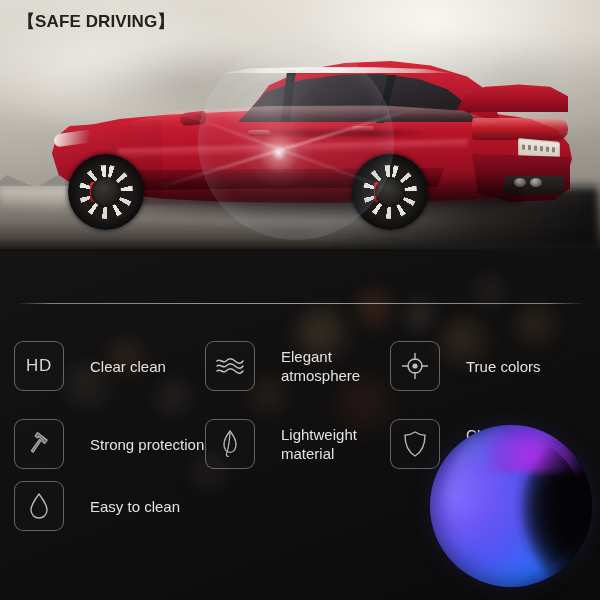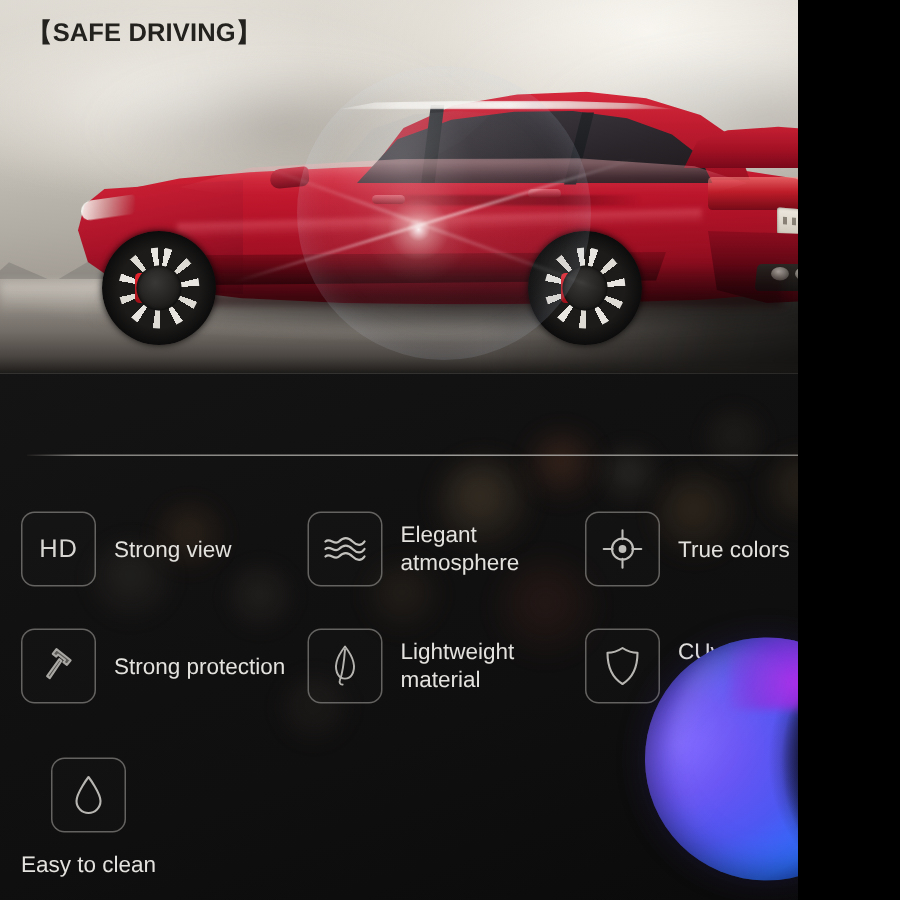--- a/index.html
+++ b/index.html
@@ -7,21 +7,21 @@
 
   html, body {
     width:600px; height:600px;
     background:#000;
     font-family:"Liberation Sans", sans-serif;
     overflow:hidden;
   }
 
   #stage {
     position:relative;
-    width:532px; height:600px;
+    width:600px; height:600px;
     background:#000;
     overflow:hidden;
   }
 
   
   .hero {
     position:absolute;
     left:0; top:0;
     width:600px; height:249px;
     overflow:hidden;
@@ -346,29 +346,29 @@
     background:linear-gradient(90deg, rgba(150,148,144,0.05) 0%, rgba(172,170,166,0.72) 6%, rgba(186,184,180,0.82) 50%, rgba(172,170,166,0.7) 94%, rgba(150,148,144,0.05) 100%);
   }
 
   
   .features { position:absolute; left:0; top:0; width:600px; height:351px; }
 
   .feature {
     position:absolute;
     display:flex;
     align-items:center;
-    gap:12px;
+    gap:26px;
     justify-content:center;
   }
   .feat-c0 { left:14px;  }
   .feat-c1 { left:205px; }
   .feat-c2 { left:390px; }
   .feat-r0 { top:92px;  }
   .feat-r1 { top:170px; }
-  .feat-r2 { top:256px;flex-direction:column; }
+  .feat-r2 { top:232px; }
 
   .icon-box {
     width:50px; height:50px;
     flex:0 0 50px;
     border:1px solid rgba(168,166,162,0.55);
     border-radius:9px;
     background:rgba(255,255,255,0.012);
     display:flex;
     align-items:center;
     justify-content:center;
@@ -531,21 +531,21 @@
     <div class="bokeh bk12"></div>
 
     <div class="divider"></div>
 
     <div class="features">
 
       <div class="feature feat-c0 feat-r0">
         <div class="icon-box">
           <span class="icon-hd">HD</span>
         </div>
-        <div class="feat-label">Strong view</div>
+        <div class="feat-label">Clear clean</div>
       </div>
 
       <div class="feature feat-c2 feat-r0">
         <div class="icon-box">
           <svg width="28" height="28" viewBox="0 0 28 28" fill="none" stroke="#c0beba" stroke-width="1.4" stroke-linecap="round">
             <circle cx="14" cy="14" r="7"></circle>
             <circle cx="14" cy="14" r="2.6" fill="#c0beba" stroke="none"></circle>
             <path d="M14 1.5 V7.5 M14 20.5 V26.5 M1.5 14 H7.5 M20.5 14 H26.5"></path>
           </svg>
         </div>

